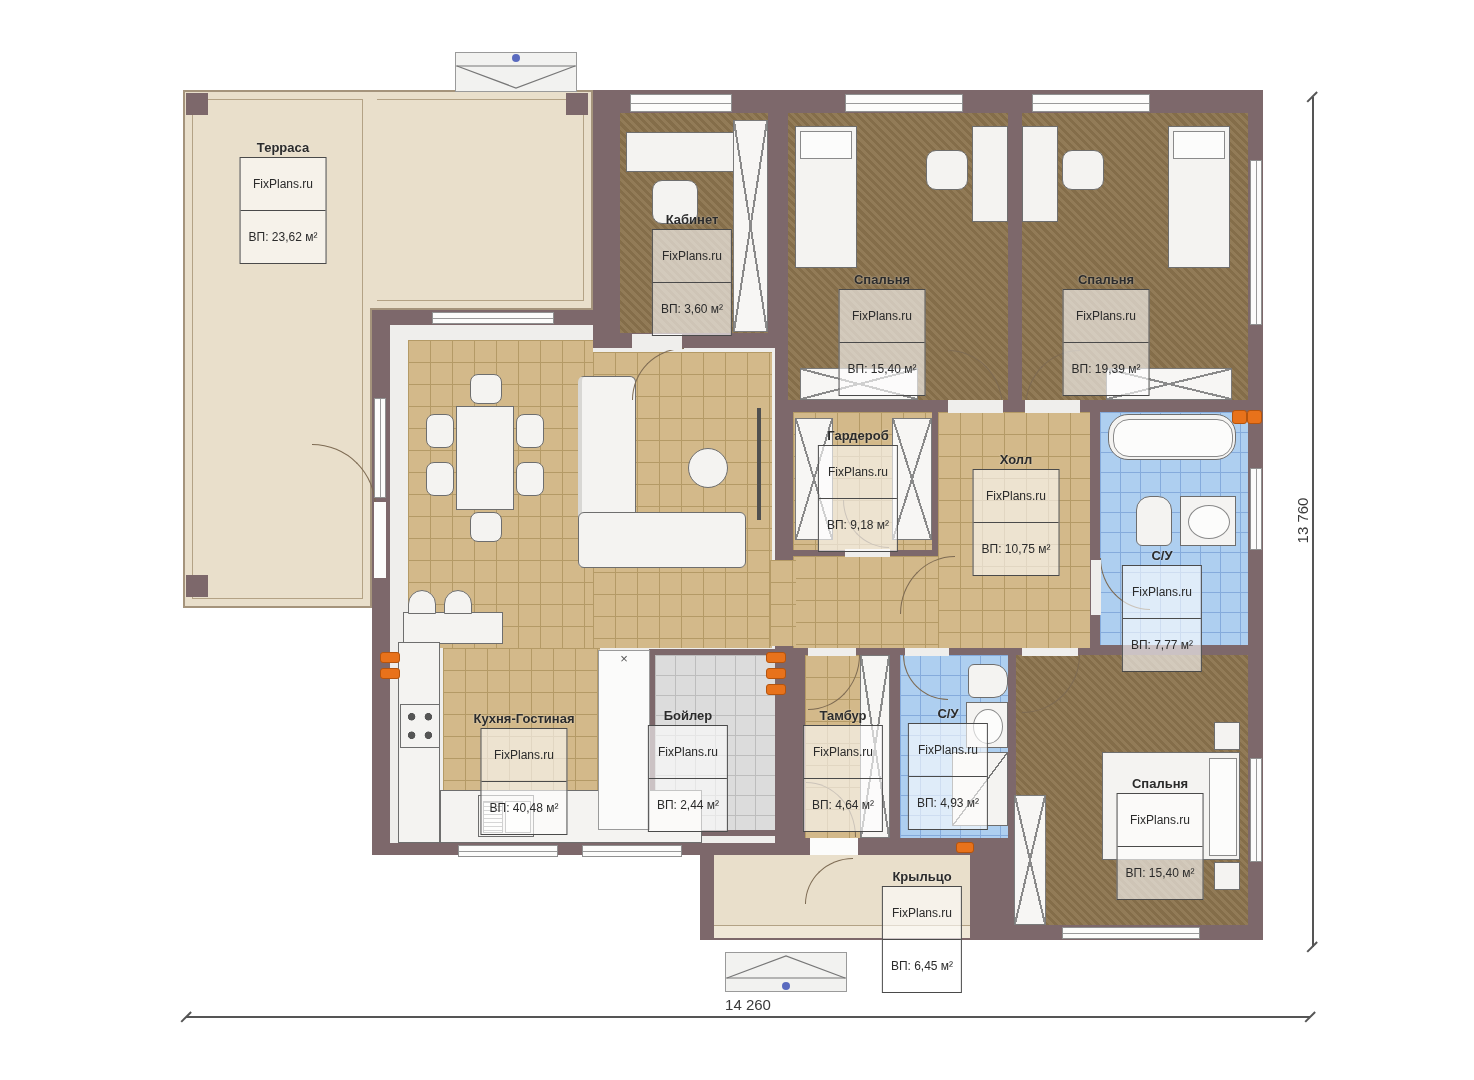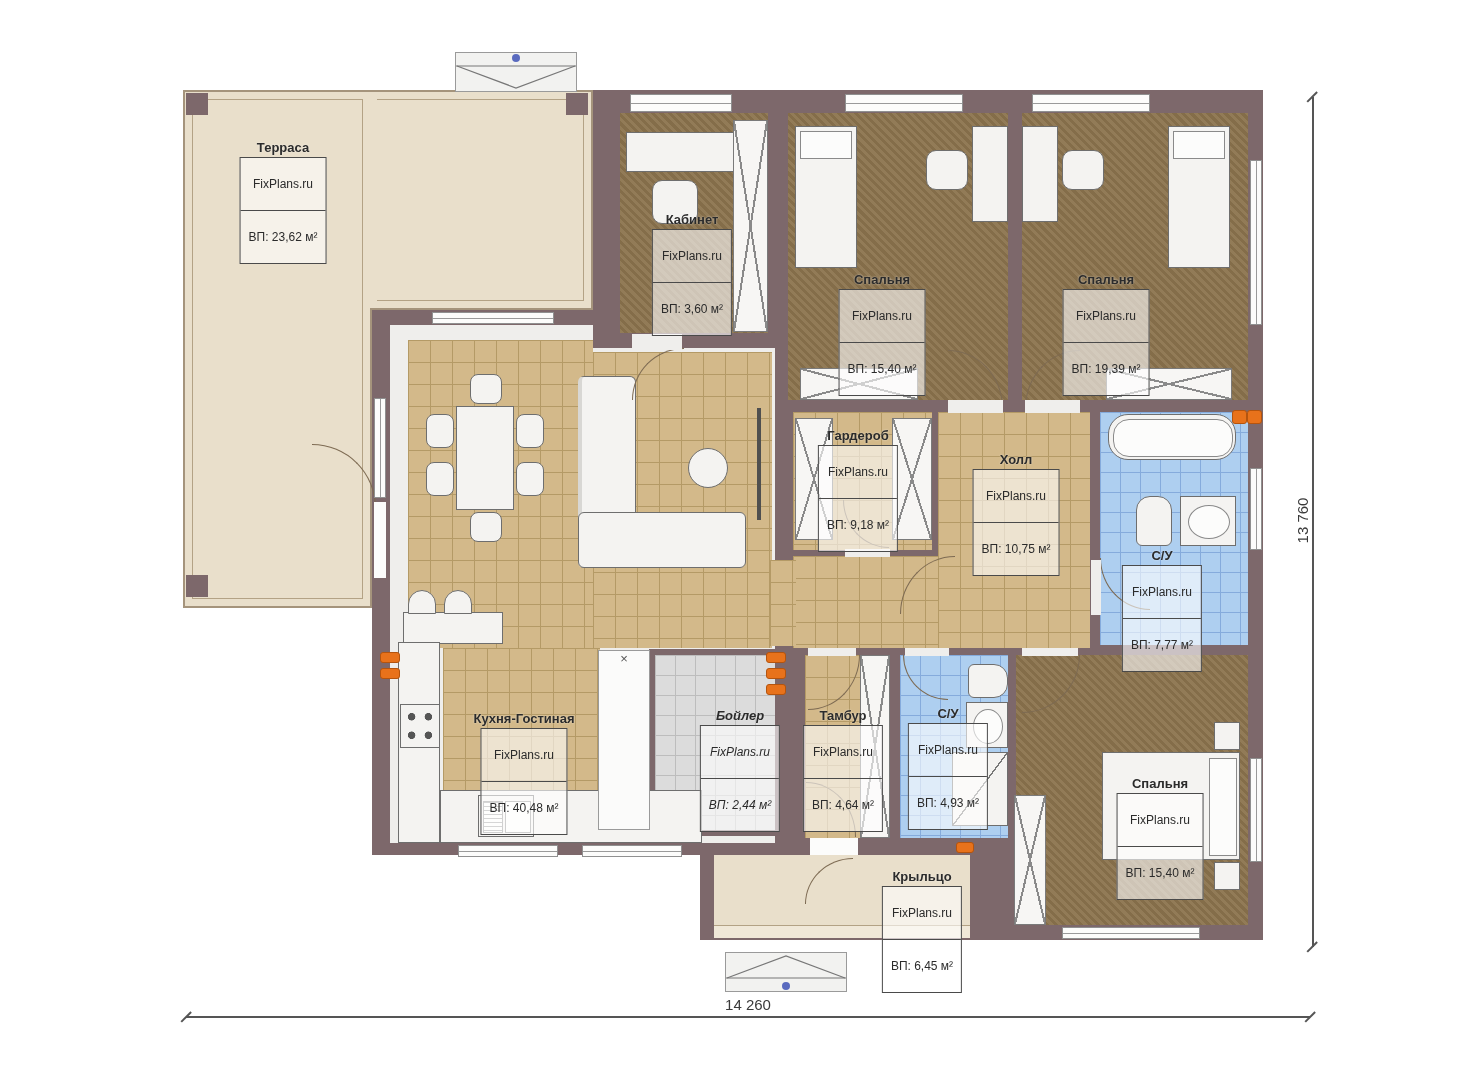--- a/index.html
+++ b/index.html
@@ -262,21 +262,21 @@
   <div class="room-label" style="left:1162px;top:548px;">
     <div class="rl-name">С/У</div>
     <div class="rl-box"><div class="rl-row">FixPlans.ru</div>
     <div class="rl-row rl-area">ВП: 7,77 м²</div></div>
   </div>
   <div class="room-label" style="left:524px;top:680px;margin-top:31px;">
     <div class="rl-name">Кухня-Гостиная</div>
     <div class="rl-box"><div class="rl-row">FixPlans.ru</div>
     <div class="rl-row rl-area">ВП: 40,48 м²</div></div>
   </div>
-  <div class="room-label" style="left:740px;top:708px;font-style:italic;">
+  <div class="room-label" style="left:688px;top:708px;">
     <div class="rl-name">Бойлер</div>
     <div class="rl-box"><div class="rl-row">FixPlans.ru</div>
     <div class="rl-row rl-area">ВП: 2,44 м²</div></div>
   </div>
   <div class="room-label" style="left:843px;top:708px;">
     <div class="rl-name">Тамбур</div>
     <div class="rl-box"><div class="rl-row">FixPlans.ru</div>
     <div class="rl-row rl-area">ВП: 4,64 м²</div></div>
   </div>
   <div class="room-label" style="left:948px;top:706px;">

